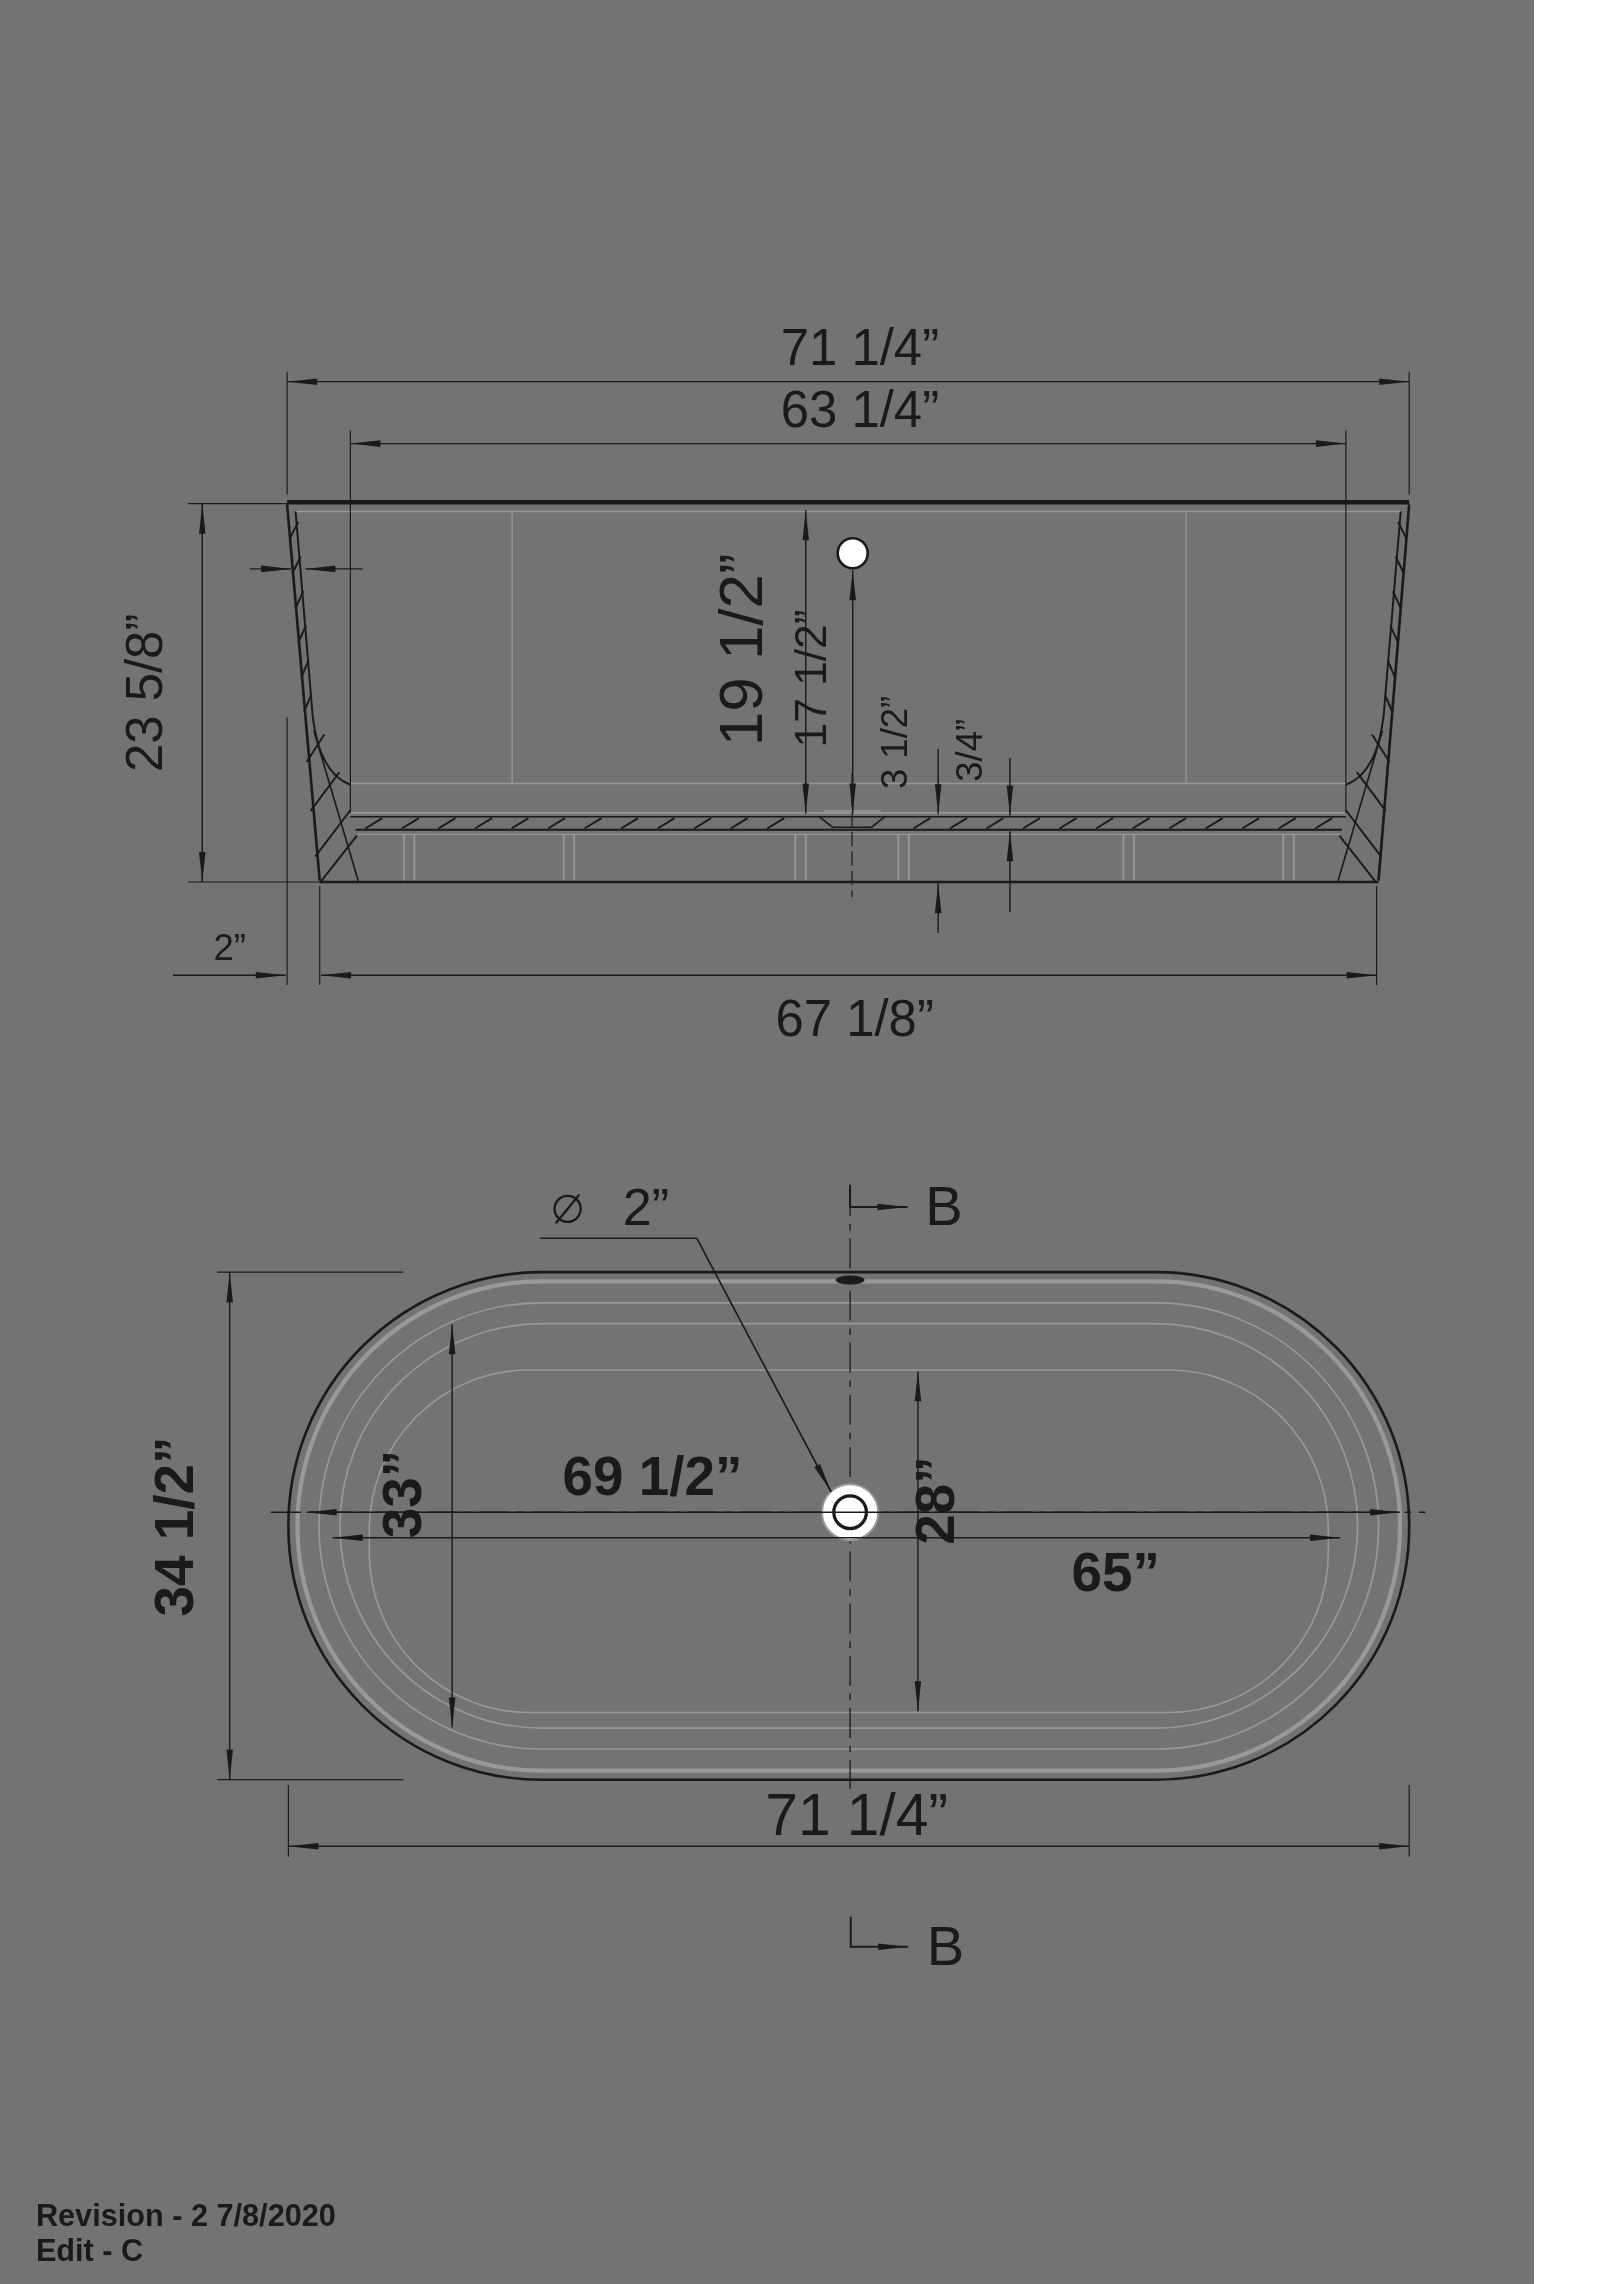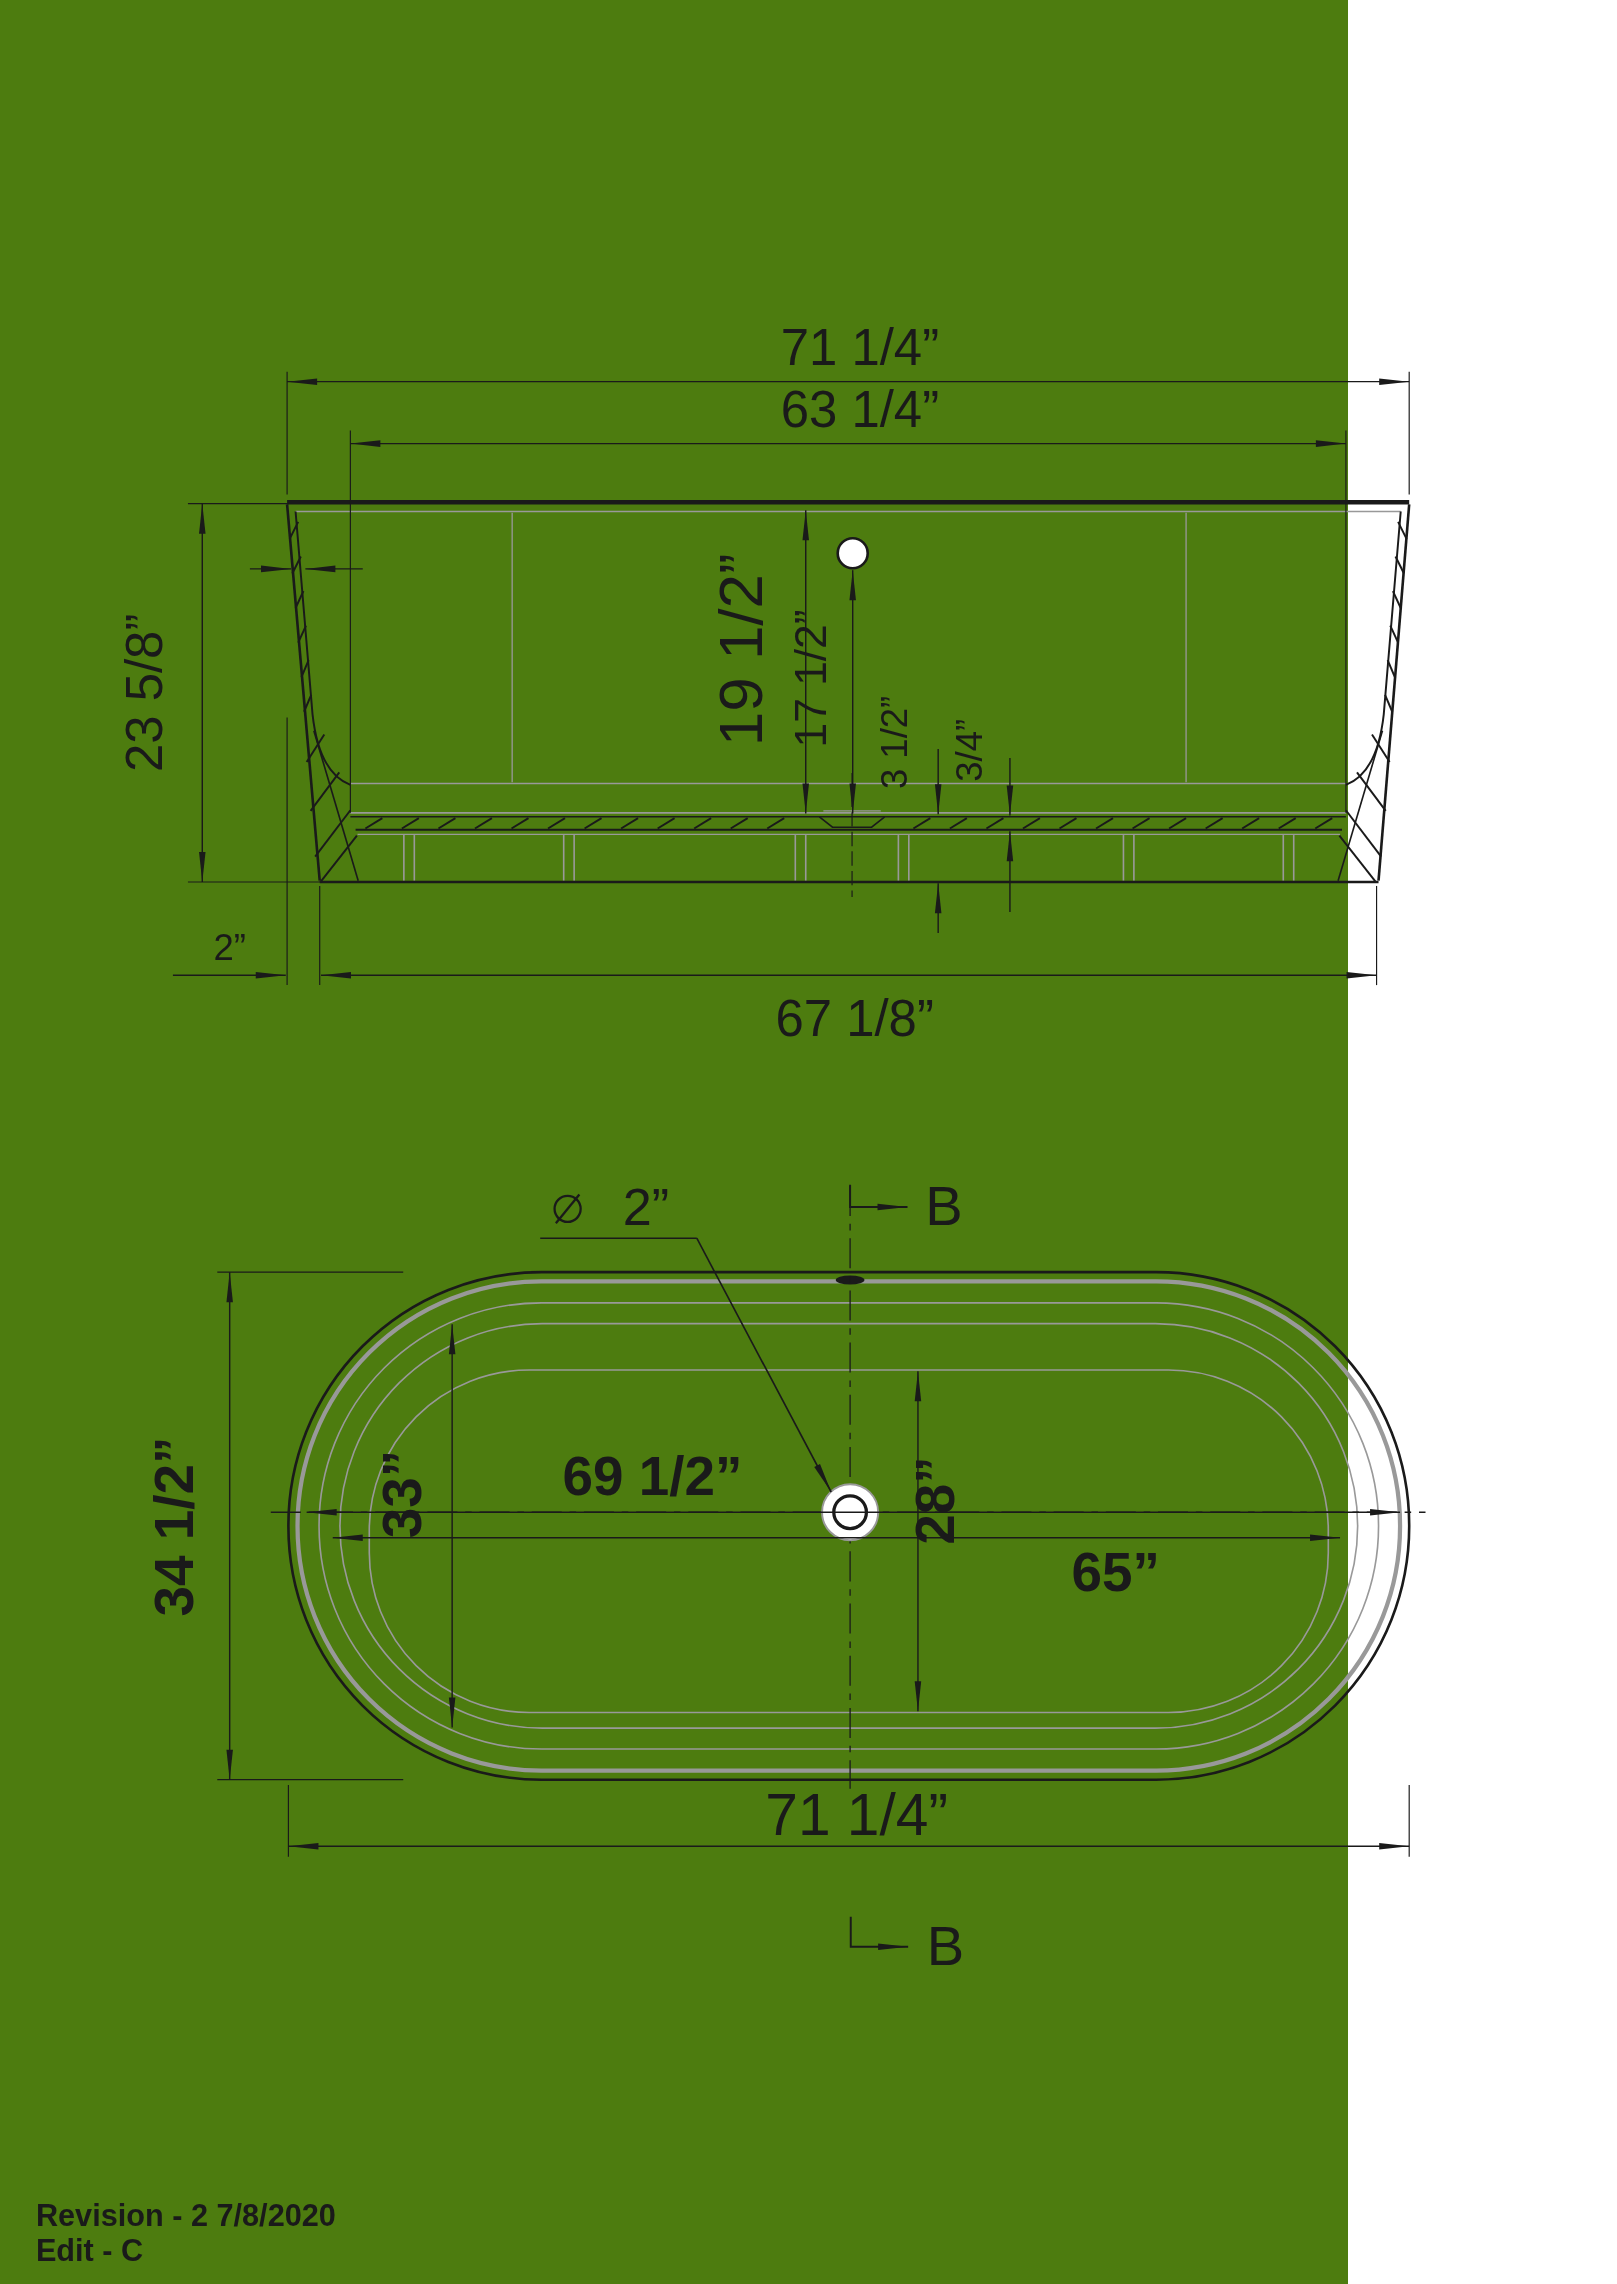--- a/index.html
+++ b/index.html
@@ -1,16 +1,16 @@
 <!DOCTYPE html>
 <html style="font-size:10.4px"><head>
 <meta charset="utf-8">
 <style>
   html,body{margin:0;padding:0;background:#ffffff;}
-  #sheet{width:1348px;height:2284px;background:#4d7c0f;position:relative;}
+  #sheet{width:1534px;height:2284px;background:#737373;position:relative;}
   svg{display:block;}
   text{font-family:"Liberation Sans","DejaVu Sans",sans-serif;fill:#1a1a1a;}
   .dim{font-size:78px;font-weight:400;}
   .dimBig{font-size:95px;font-weight:400;}
   .dimMed{font-size:68px;font-weight:400;}
   .dimSm{font-size:56px;font-weight:400;}
   .dimBold{font-size:84px;font-weight:700;}
   .planOverall{font-size:90px;font-weight:400;}
   .secB{font-size:86px;font-weight:400;}
   .dia{font-size:80px;font-weight:400;}

